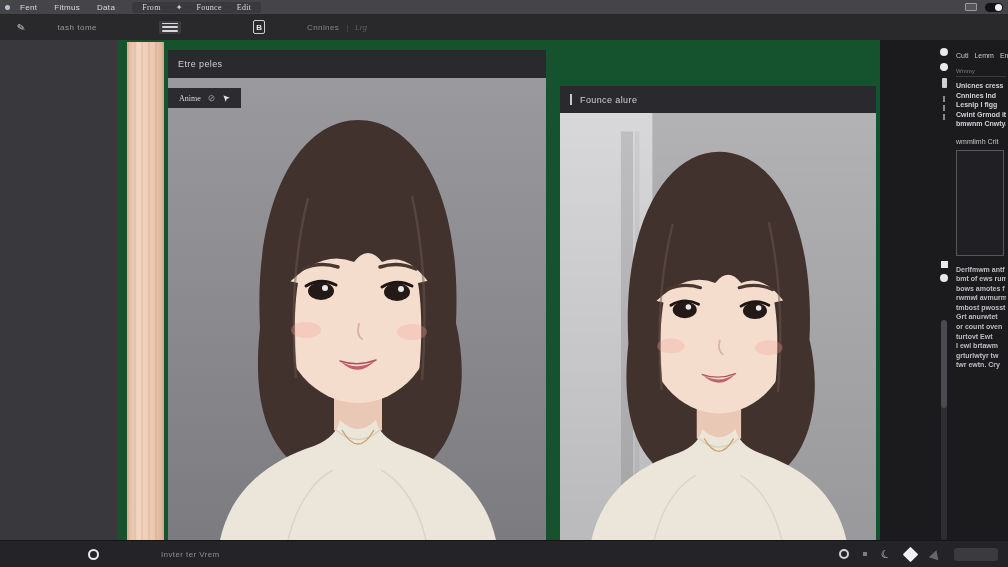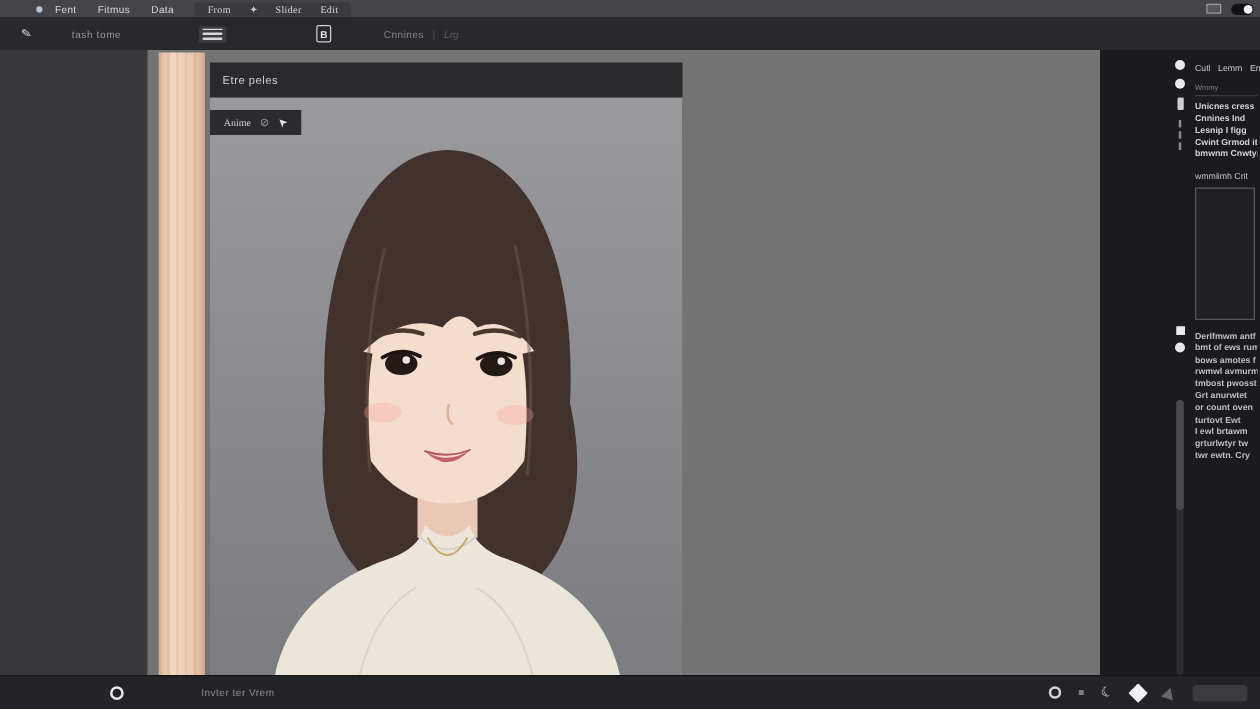--- a/index.html
+++ b/index.html
@@ -2,21 +2,21 @@
 <html><head>
 <meta charset="utf-8">
 <style>
   * { margin:0; padding:0; box-sizing:border-box; }
   html,body { width:1008px; height:567px; overflow:hidden; background:#111; }
   body { font-family:"Liberation Sans", sans-serif; }
   .app { position:relative; width:1008px; height:567px; background:#232327; overflow:hidden; }
 
   
   .menubar { position:absolute; left:0; top:0; width:1008px; height:14px; background:#454549;
-             display:flex; align-items:center; font-size:8px; color:#d9d9dc;padding-left:24px; }
+             display:flex; align-items:center; font-size:8px; color:#d9d9dc; }
   .app-dot { width:5px; height:5px; border-radius:50%; background:#b9c4d2; margin:0 10px 0 5px; }
   .menu-item { margin-right:17px; letter-spacing:.3px; white-space:nowrap; }
   .menu-seg { display:flex; align-items:center; background:#3a3a3e; border-radius:3px;
               padding:1px 10px; margin-right:0; }
   .menu-seg .menu-item { margin-right:15px;font-family:Liberation Serif, serif; }
   .menu-seg .menu-item:last-child { margin-right:0; }
   .paw-icon { color:#cfcfd3; font-size:8px; margin-right:14px; }
   .menubar-right { margin-left:auto; display:flex; align-items:center; gap:8px; padding-right:5px; }
   .win-icon { width:12px; height:8px; border:1px solid #9a9aa0; border-radius:1px; background:#55555a; }
   .toggle { width:18px; height:9px; border-radius:5px; background:#121214; position:relative; }
@@ -30,21 +30,21 @@
   .hamburger { margin-left:62px; width:22px; height:13px; display:flex; flex-direction:column;
                justify-content:center; gap:2px; background:#3c3c40; border-radius:2px; padding:2px 3px; }
   .hamburger i { display:block; height:2px; border-radius:1px; background:#d8d8db; }
   .bold-btn { margin-left:72px; width:12px; height:14px; border:1px solid #cfcfd2; border-radius:2px;
               color:#e8e8ea; font-weight:bold; font-size:8px; display:flex; align-items:center; justify-content:center; }
   .proj-label { margin-left:42px; color:#84848a; letter-spacing:.4px; }
   .proj-div { margin:0 7px; color:#55555a; }
   .zoom-label { color:#5e5e64;font-style:italic; }
 
   
-  .workspace { position:absolute; left:0; top:40px; width:1008px; height:500px; background:#737373; }
+  .workspace { position:absolute; left:0; top:40px; width:1008px; height:500px; background:#14532d; }
   .left-gutter { position:absolute; left:0; top:0; width:118px; height:500px; background:#39393d; }
   .plank { position:absolute; left:127px; top:2px; width:37px; height:498px;
            background:
              repeating-linear-gradient(90deg, rgba(150,90,60,.10) 0 2px, rgba(255,255,255,0) 2px 7px),
              linear-gradient(90deg,#dfb79d 0%, #f2d7c2 30%, #ecc9b0 70%, #d9b096 100%); }
 
   .panel-left  { position:absolute; left:168px; top:10px; width:378px; height:490px; }
   .panel-right { position:absolute; left:560px; top:46px; width:316px; height:454px; }
   .panel-title { height:28px; background:#2a2a2e; display:flex; align-items:center;
                  padding-left:10px; font-size:9px; color:#d0d0d4; letter-spacing:.4px; }
@@ -97,21 +97,21 @@
 <div class="app">
 
   <div class="menubar">
     <span class="app-dot"></span>
     <span class="menu-item">Fent</span>
     <span class="menu-item">Fitmus</span>
     <span class="menu-item">Data</span>
     <span class="menu-seg">
       <span class="menu-item">From</span>
       <span class="paw-icon">✦</span>
-      <span class="menu-item">Slider</span>
+      <span class="menu-item">Founce</span>
       <span class="menu-item">Edit</span>
     </span>
     <span class="menubar-right">
       <span class="win-icon"></span>
       <span class="toggle">
           <span class="knob"></span>
         </span>
     </span>
   </div>
 
@@ -194,20 +194,36 @@
           <use href="#portrait-group"></use>
         </svg>
         <div class="badge">
           <span>Anime</span>
           <span class="no-glyph">⊘</span>
           <span class="cur-glyph">➤</span>
         </div>
       </div>
     </div>
 
+    <div class="panel-right">
+      <div class="panel-title">
+        <span class="title-bar-glyph"></span>
+        <span>Founce alure</span>
+      </div>
+      <div class="photo" style="height:427px;">
+        <svg width="316" height="427" viewBox="0 0 378 462" preserveAspectRatio="xMidYMax slice">
+          <rect x="0" y="0" width="378" height="462" fill="#b2b2b5"></rect>
+          <rect x="0" y="0" width="118" height="462" fill="#d8d8da"></rect>
+          <rect x="84" y="20" width="13" height="420" fill="#bfbfc2"></rect>
+          <rect x="99" y="20" width="5" height="420" fill="#cdcdd0"></rect>
+          <rect x="0" y="0" width="378" height="462" fill="url(#shadeR)"></rect>
+          <use href="#portrait-group"></use>
+        </svg>
+      </div>
+    </div>
 
     <div class="side-panel">
       <div class="tool-strip">
         <div class="strip-circle"></div>
         <div class="strip-circle"></div>
         <div class="strip-bar"></div>
         <div class="strip-tick"></div>
         <div class="strip-tick"></div>
         <div class="strip-tick"></div>
         <div class="strip-gap"></div>

